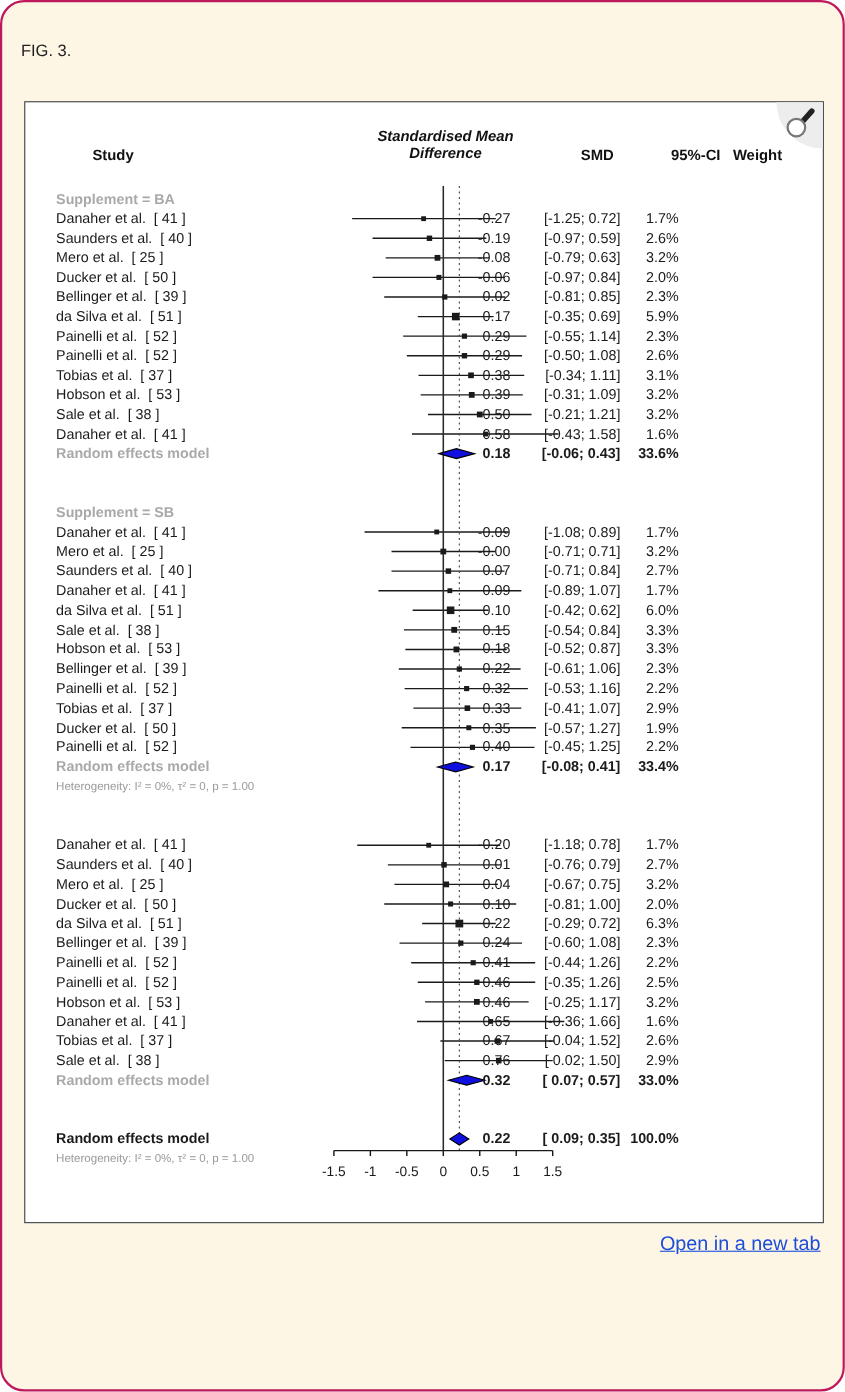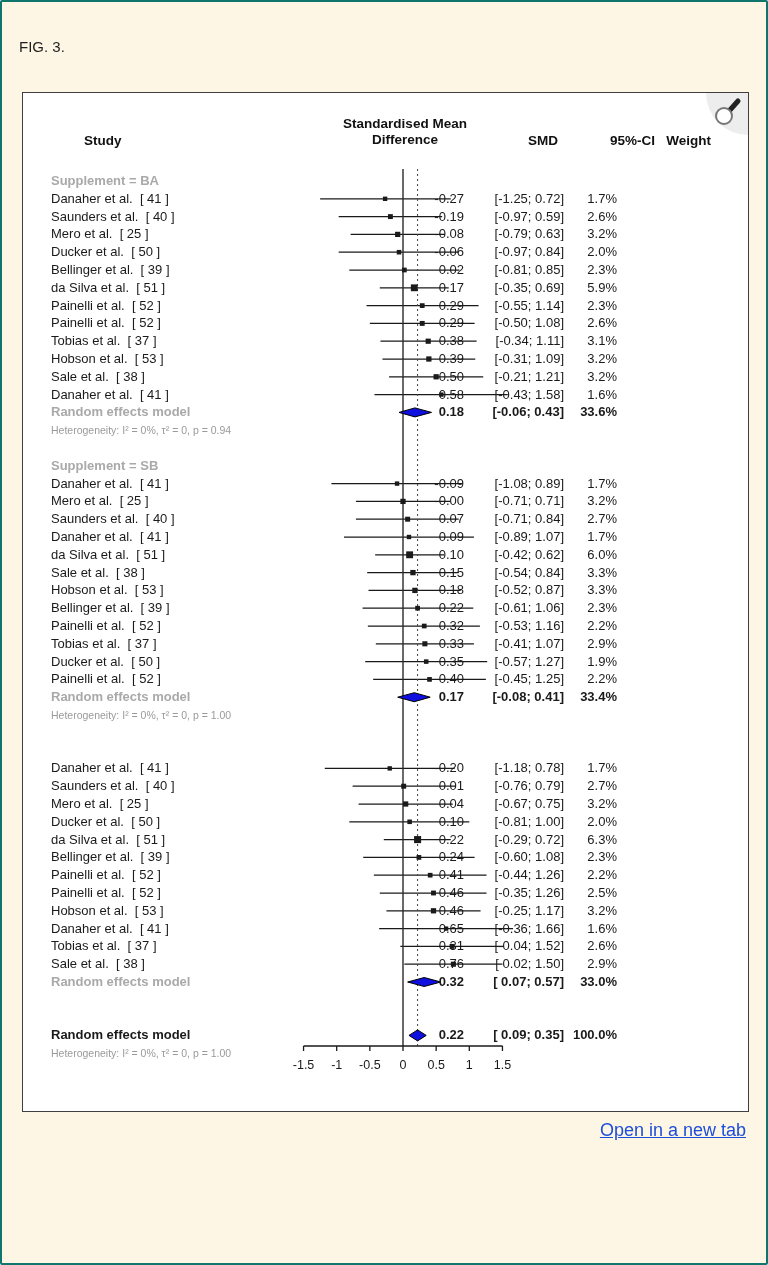--- a/index.html
+++ b/index.html
@@ -1,19 +1,19 @@
 <!DOCTYPE html>
 <html><head>
 <meta charset="utf-8">
 <style>
   html,body{margin:0;padding:0;background:#ffffff;}
   body{width:768px;height:1265px;position:relative;overflow:hidden;
        font-family:"Liberation Sans",sans-serif;}
   .page{position:absolute;inset:0;box-sizing:border-box;background:#fdf6e5;
-        border:2px solid #0f766e;border-radius:2px;}
+        border:2px solid #be185d;border-radius:22px;}
   .fig-label{position:absolute;left:17px;top:36px;font-size:15px;color:#1f1f1f;}
   .fig-box{position:absolute;left:20px;top:90px;width:727px;height:1020px;
            background:#ffffff;border:1px solid #3f3f3f;box-sizing:border-box;}
   .mag-corner{position:absolute;top:0;right:0;width:42px;height:42px;
               background:#ededed;border-bottom-left-radius:100%;cursor:pointer;}
   .mag-corner svg{position:absolute;top:2px;right:4px;}
   
   #plot-svg{position:absolute;left:0;top:0;width:725px;height:1018px;}
   #rows{position:absolute;left:0;top:0;width:631px;height:1018px;}
   .row{position:absolute;left:0;width:100%;height:18px;line-height:18px;
@@ -21,21 +21,21 @@
   .lbl{position:absolute;left:28px;white-space:pre;}
   .c-smd{position:absolute;right:190px;white-space:pre;}
   .c-ci{position:absolute;right:90px;white-space:pre;}
   .c-w{position:absolute;right:37px;white-space:pre;}
   .gray{color:#a9a9a9;font-weight:bold;}
   .bold{font-weight:bold;}
   .het-row{font-size:10.5px;color:#9a9a9a;}
   
   .hdr{position:absolute;font-size:13.5px;font-weight:bold;color:#111;line-height:16px;}
   .hdr-study{left:28px;top:40px;margin-left:33px;}
-  .hdr-plot{left:292px;top:23px;width:180px;text-align:center;}
+  .hdr-plot{left:292px;top:23px;width:180px;text-align:center;font-style:italic;}
   .hdr-smd{right:190px;top:40px;}
   .hdr-ci{right:93px;top:40px;}
   .hdr-w{right:37px;top:40px;}
   svg text{font-family:"Liberation Sans",sans-serif;}
   .open-link{position:absolute;right:20px;top:1118px;font-size:18px;
              color:#1d4ed8;text-decoration:underline;cursor:pointer;}
   .caption{position:absolute;left:16px;top:1176px;width:738px;
            font-family:"Liberation Serif",serif;font-size:16.5px;
            line-height:33px;color:#2b2b2b;}
 </style>
@@ -217,23 +217,20 @@
           <span class="c-smd">0.58</span>
           <span class="c-ci">[-0.43; 1.58]</span>
           <span class="c-w">1.6%</span>
         </div>
         <div class="row " style="top: 310.4px;">
           <span class="lbl gray">Random effects model</span>
           <span class="c-smd bold">0.18</span>
           <span class="c-ci bold">[-0.06; 0.43]</span>
           <span class="c-w bold">33.6%</span>
         </div>
-        <div class="row het-row" style="top: 328.2px;">
-          <span class="lbl">Heterogeneity: I² = 0%, τ² = 0, p = 0.94</span>
-        </div>
         <div class="row " style="top: 363.8px;">
           <span class="lbl gray">Supplement = SB</span>
         </div>
         <div class="row " style="top: 381.6px;">
           <span class="lbl">Danaher et al.  [ 41 ]</span>
           <span class="c-smd">-0.09</span>
           <span class="c-ci">[-1.08; 0.89]</span>
           <span class="c-w">1.7%</span>
         </div>
         <div class="row " style="top: 399.4px;">
@@ -366,21 +363,21 @@
           <span class="c-w">3.2%</span>
         </div>
         <div class="row " style="top: 826.6px;">
           <span class="lbl">Danaher et al.  [ 41 ]</span>
           <span class="c-smd">0.65</span>
           <span class="c-ci">[-0.36; 1.66]</span>
           <span class="c-w">1.6%</span>
         </div>
         <div class="row " style="top: 844.4px;">
           <span class="lbl">Tobias et al.  [ 37 ]</span>
-          <span class="c-smd">0.31</span>
+          <span class="c-smd">0.67</span>
           <span class="c-ci">[-0.04; 1.52]</span>
           <span class="c-w">2.6%</span>
         </div>
         <div class="row " style="top: 862.2px;">
           <span class="lbl">Sale et al.  [ 38 ]</span>
           <span class="c-smd">0.76</span>
           <span class="c-ci">[ 0.02; 1.50]</span>
           <span class="c-w">2.9%</span>
         </div>
         <div class="row " style="top: 880px;">

